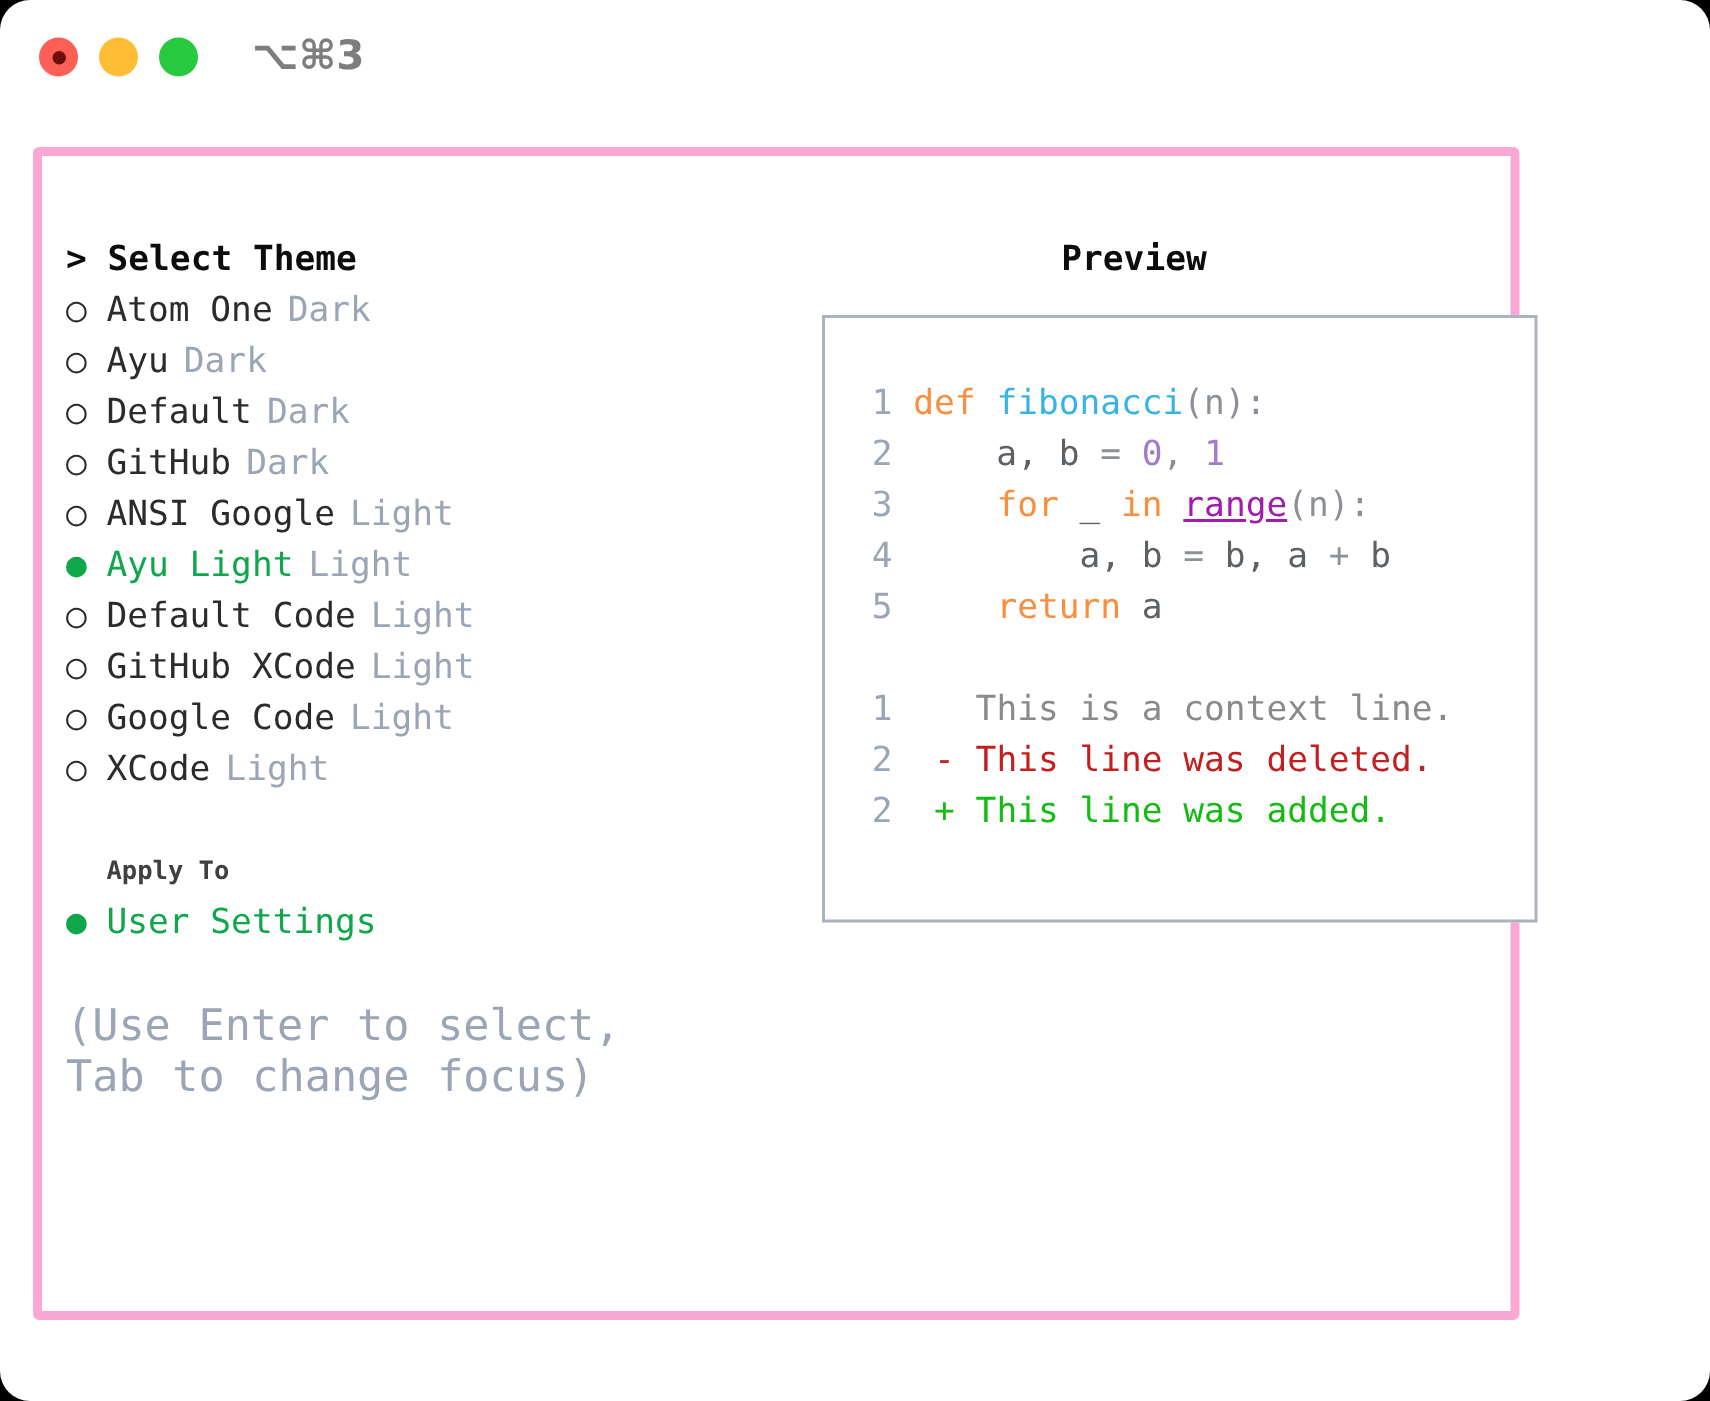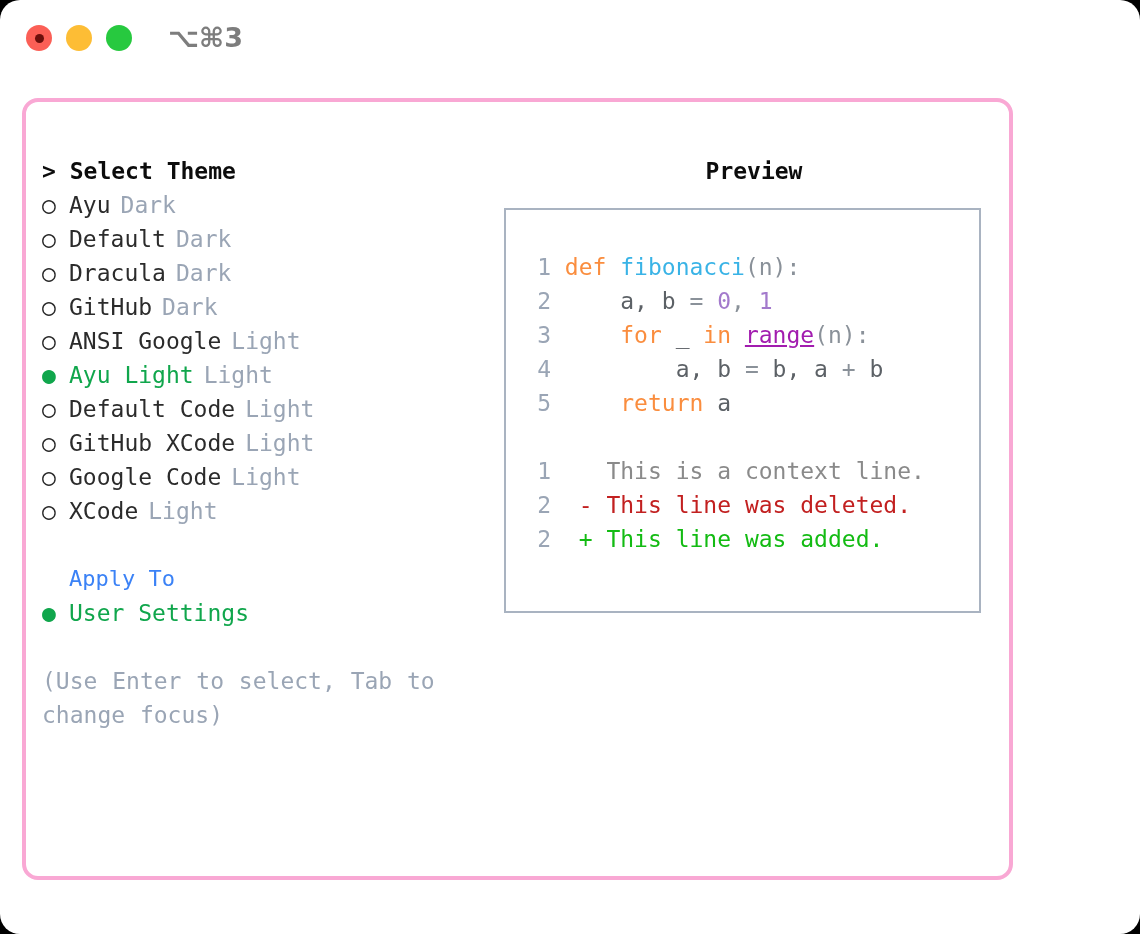--- a/index.html
+++ b/index.html
@@ -73,22 +73,22 @@
     white-space: pre;
   }
 
   
   .panel {
     position: absolute;
     left: 22px;
     top: 98px;
     width: 991px;
     height: 782px;
-    border: 4px solid #f9a8d4;
-    border-radius: 16px;
+    border: 6px solid #f9a8d4;
+    border-radius: 4px;
     box-sizing: border-box;
   }
 
   
   .left-col {
     position: absolute;
     left: 16px;
     top: 52px;
     width: 440px;
   }
@@ -96,24 +96,24 @@
   .section-head {
     font-size: 23px;
     line-height: 34px;
     color: #0c0c0c;
     font-weight: bold;
     white-space: pre;
   }
   .section-head .caret { display: inline; }
 
   .sub-head {
-    font-size: 22px;
-    line-height: 34px;
-    color: #3b82f6;
-    font-weight: normal;
+    font-size: 17px;
+    line-height: 34px;
+    color: #404040;
+    font-weight: bold;
     white-space: pre;
     padding-left: 27px;
   }
 
   .opt {
     font-size: 23px;
     line-height: 34px;
     white-space: pre;
     display: block;
     color: #2b2b2b;
@@ -127,21 +127,21 @@
   .opt .tag {
     color: #9aa5b5;
     padding-left: 10px;
   }
   .opt.selected .bullet,
   .opt.selected .label { color: #10a64c; }
 
   .spacer { height: 34px; }
 
   .hint {
-    font-size: 23px;
+    font-size: 29px;
     line-height: 34px;
     color: #9aa5b5;
     width: 404px;
     margin-top: 34px;
     white-space: normal;
     word-spacing: 1px;
   }
 
   
   .right-col {
@@ -159,20 +159,21 @@
     text-align: center;
   }
   .preview-box {
     margin-top: 20px;
     width: 477px;
     height: 405px;
     border: 2px solid #a9b3c1;
     box-sizing: border-box;
     background: #ffffff;
     position: relative;
+    margin-left: 42px;
   }
   .code {
     position: absolute;
     left: 16px;
     top: 40px;
     font-size: 23px;
     line-height: 34px;
     white-space: pre;
   }
   .code .row { white-space: pre; }
@@ -209,23 +210,23 @@
     <div class="shortcut">⌥⌘3</div>
   </div>
 
   <div class="panel">
 
     <div class="left-col">
 
       <div class="section-head"><span class="caret">&gt; </span><span>Select Theme</span></div>
 
       <div id="theme-list">
+          <div class="opt"><span class="bullet">○ </span><span class="label">Atom One</span><span class="tag">Dark</span></div>
           <div class="opt"><span class="bullet">○ </span><span class="label">Ayu</span><span class="tag">Dark</span></div>
           <div class="opt"><span class="bullet">○ </span><span class="label">Default</span><span class="tag">Dark</span></div>
-          <div class="opt"><span class="bullet">○ </span><span class="label">Dracula</span><span class="tag">Dark</span></div>
           <div class="opt"><span class="bullet">○ </span><span class="label">GitHub</span><span class="tag">Dark</span></div>
           <div class="opt"><span class="bullet">○ </span><span class="label">ANSI Google</span><span class="tag">Light</span></div>
           <div class="opt selected"><span class="bullet">● </span><span class="label">Ayu Light</span><span class="tag">Light</span></div>
           <div class="opt"><span class="bullet">○ </span><span class="label">Default Code</span><span class="tag">Light</span></div>
           <div class="opt"><span class="bullet">○ </span><span class="label">GitHub XCode</span><span class="tag">Light</span></div>
           <div class="opt"><span class="bullet">○ </span><span class="label">Google Code</span><span class="tag">Light</span></div>
           <div class="opt"><span class="bullet">○ </span><span class="label">XCode</span><span class="tag">Light</span></div>
         </div>
 
       <div class="spacer"></div>

